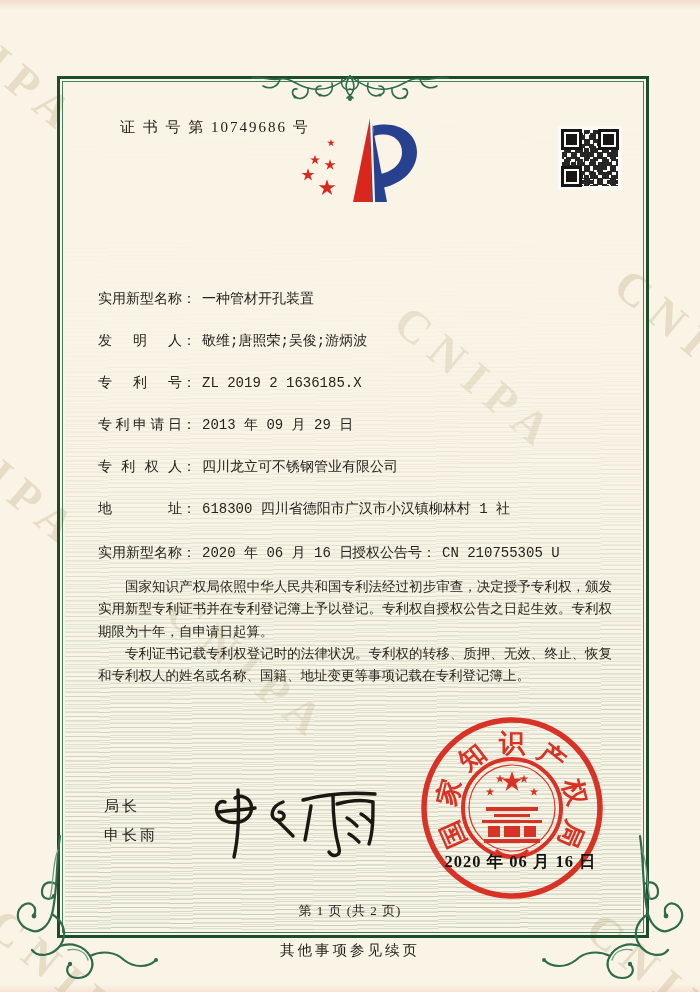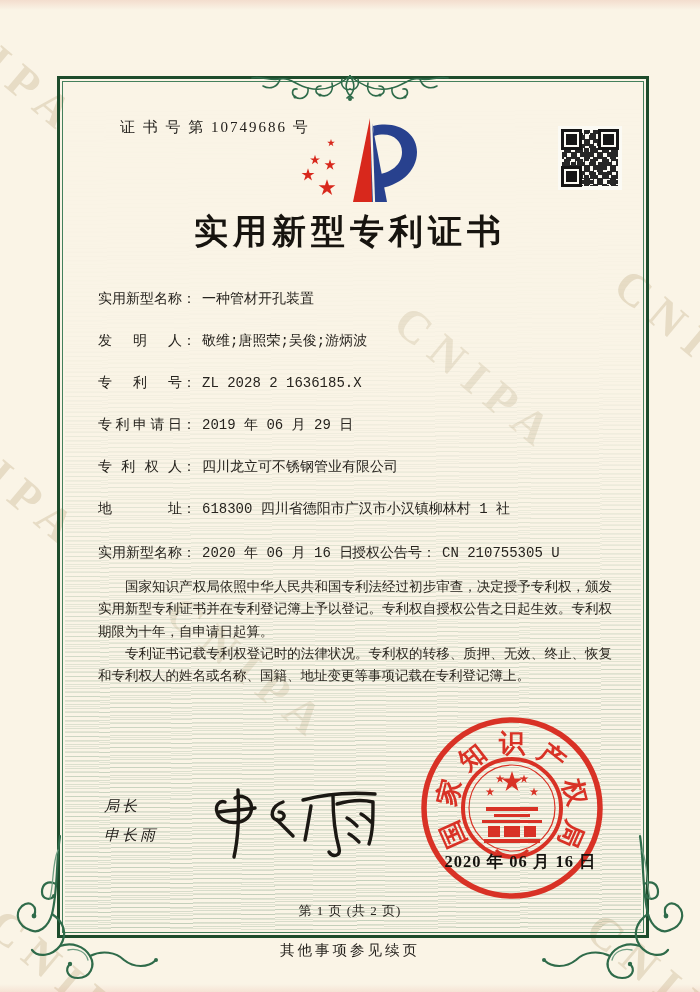--- a/index.html
+++ b/index.html
@@ -49,21 +49,21 @@
 
   .grant-row{position:absolute;left:98px;top:544px;width:520px;height:20px;
              font-size:14px;color:#26231e;white-space:nowrap;z-index:4;}
   .grant2{position:absolute;left:254px;top:0;}
 
   .paras{position:absolute;left:98px;top:576px;width:514px;z-index:4;
          font-size:13.5px;line-height:22.3px;color:#2a261f;text-align:justify;}
   .paras p{margin:0;text-indent:2em;font-family:Liberation Serif, serif;}
 
   .director{position:absolute;left:104px;top:797px;z-index:4;font-size:15px;
-            letter-spacing:3px;color:#23201c;font-style:italic;}
+            letter-spacing:3px;color:#23201c;}
   .director div{margin-bottom:10px;}
   .signature{position:absolute;left:205px;top:760px;z-index:4;}
 
   .seal{position:absolute;left:416px;top:712px;z-index:4;opacity:.95;}
   .seal-date{position:absolute;left:428px;top:851px;width:185px;text-align:center;z-index:5;
              font-size:16.5px;font-weight:700;letter-spacing:1px;color:#15130f;white-space:nowrap;}
 
   .page-info{position:absolute;left:0;top:902px;width:700px;text-align:center;
              font-size:13px;letter-spacing:1px;color:#26231e;z-index:4;}
   .footer-note{position:absolute;left:0;top:941px;width:700px;text-align:center;
@@ -175,34 +175,33 @@
     <path d="M78,14 C104,8 122,22 122,40 C122,60 104,74 82,77 L80,63 C96,61 107,53 107,40 C107,27 95,19 79,24 Z" fill="#28418e"></path>
   </svg>
 
   <div class="qr">
     <div class="qr-noise"></div>
     <div class="finder f-tl"></div>
     <div class="finder f-tr"></div>
     <div class="finder f-bl"></div>
   </div>
 
-  <div class="title">实用新型专利证书</div>
 
   <div class="fields">
     <div class="field-row">
       <span class="f-label">实用新型名称</span><span class="f-colon">：</span><span class="f-value">一种管材开孔装置</span>
     </div>
     <div class="field-row">
       <span class="f-label">发明人</span><span class="f-colon">：</span><span class="f-value">敬维;唐照荣;吴俊;游炳波</span>
     </div>
     <div class="field-row">
-      <span class="f-label">专利号</span><span class="f-colon">：</span><span class="f-value">ZL 2028 2 1636185.X</span>
-    </div>
-    <div class="field-row">
-      <span class="f-label">专利申请日</span><span class="f-colon">：</span><span class="f-value">2019 年 06 月 29 日</span>
+      <span class="f-label">专利号</span><span class="f-colon">：</span><span class="f-value">ZL 2019 2 1636185.X</span>
+    </div>
+    <div class="field-row">
+      <span class="f-label">专利申请日</span><span class="f-colon">：</span><span class="f-value">2013 年 09 月 29 日</span>
     </div>
     <div class="field-row">
       <span class="f-label">专利权人</span><span class="f-colon">：</span><span class="f-value">四川龙立可不锈钢管业有限公司</span>
     </div>
     <div class="field-row">
       <span class="f-label">地址</span><span class="f-colon">：</span><span class="f-value">618300 四川省德阳市广汉市小汉镇柳林村 1 社</span>
     </div>
   </div>
 
   <div class="grant-row">

